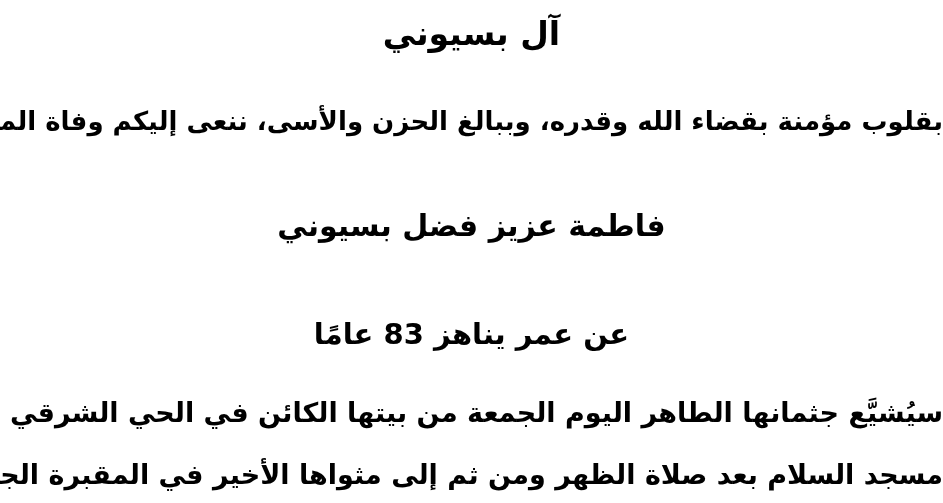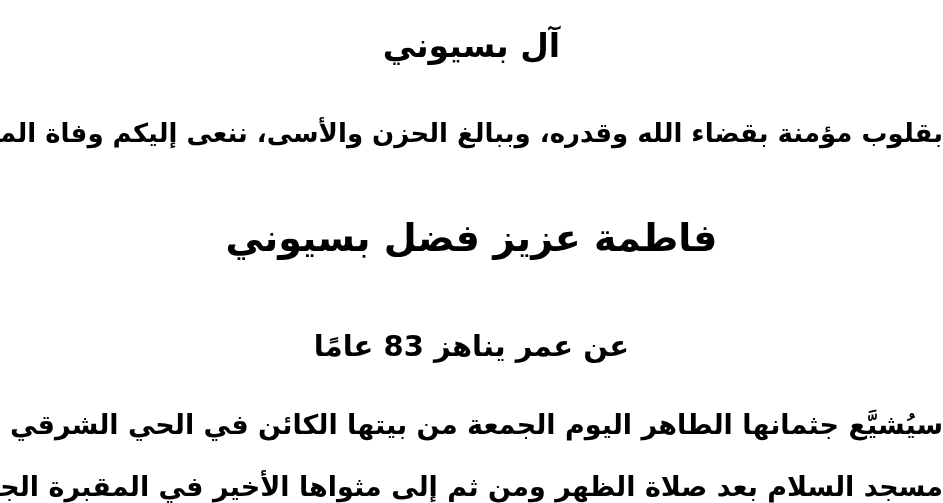--- a/index.html
+++ b/index.html
@@ -20,32 +20,32 @@
     overflow: hidden;
   }
   .line {
     display: block;
     width: 100%;
     text-align: center;
     white-space: nowrap;
   }
   .family-title {
     margin: 0;
-    padding-top: 20px;
+    padding-top: 8px;
     font-size: 33px;
     line-height: 52px;
   }
   .intro-line {
     margin: 34px 0 0 0;
     font-size: 26px;
     line-height: 54px;
   }
   .deceased-name {
     margin: 34px 0 0 0;
-    font-size: 38px;
+    font-size: 30px;
     line-height: 88px;
   }
   .age-line {
     margin: 36px 0 0 0;
     font-size: 29px;
     line-height: 56px;
   }
   .funeral-paragraph {
     margin: 20px 0 0 0;
     font-size: 27px;

